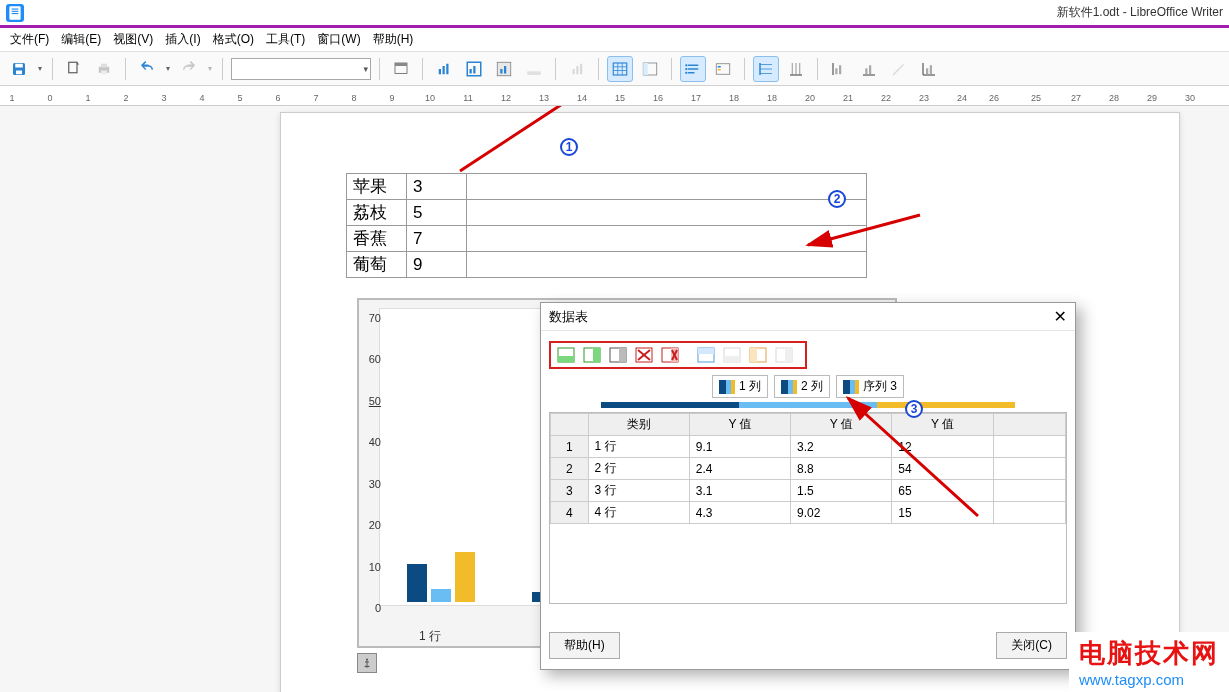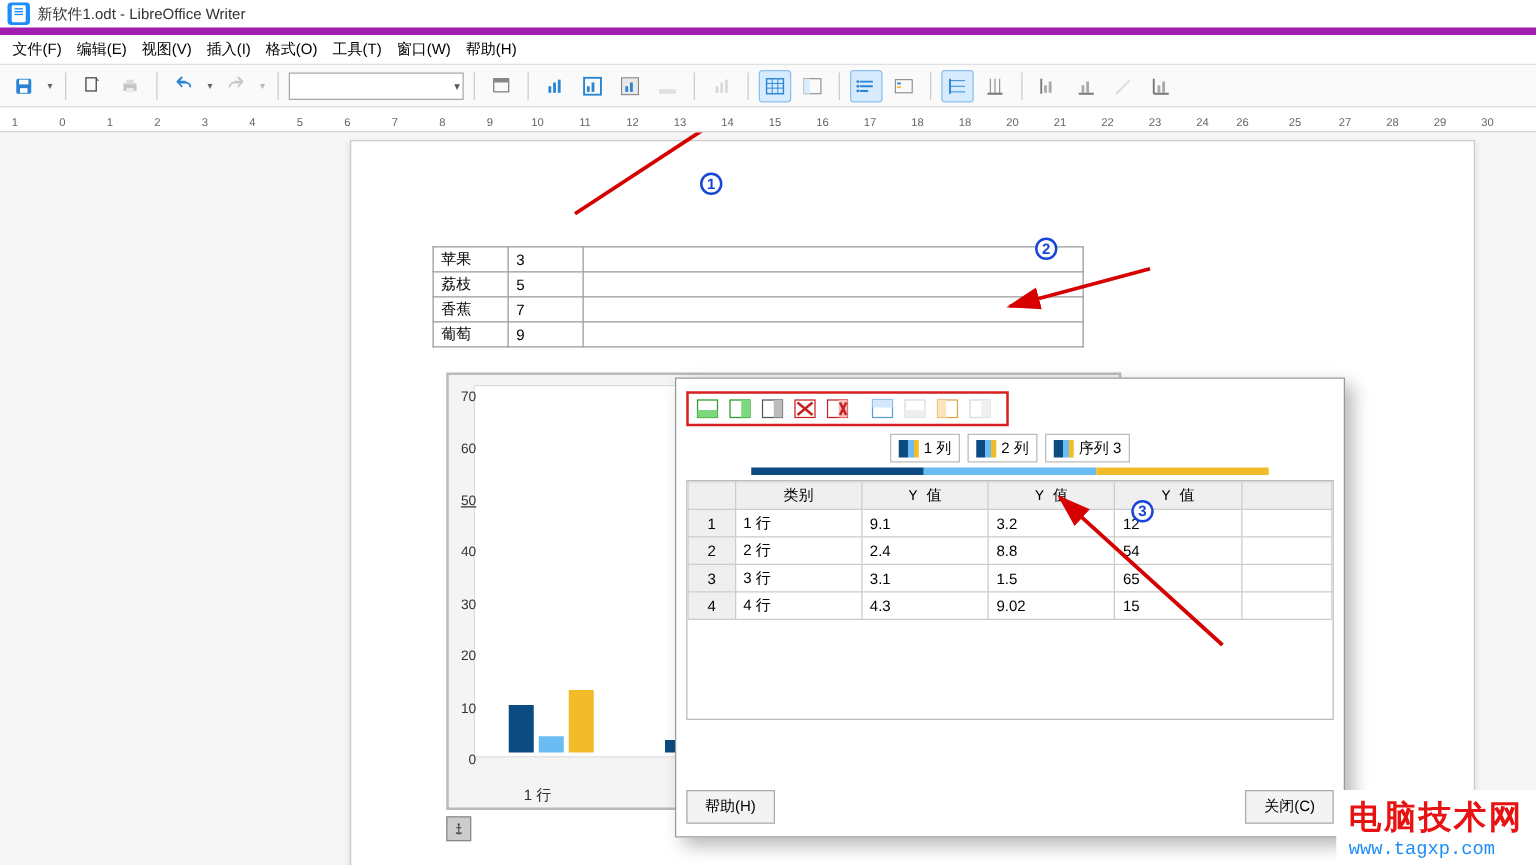--- a/index.html
+++ b/index.html
@@ -12,21 +12,21 @@
     height: 692px;
     overflow: hidden;
     position: relative;
     color: #000;
   }
 
   
   .titlebar {
     display: flex; align-items: center;
     height: 28px; padding: 0 6px;
-    background: #fff; border-bottom: 6px solid #a21caf;
+    background: #fff; border-bottom: 3px solid #a21caf; justify-content: space-between;
   }
   .titlebar .app-icon {
     width: 18px; height: 18px; background: #1f8df8; border-radius: 3px;
     display:flex;align-items:center;justify-content:center; color:#fff; font-size:10px;
   }
   .titlebar .title { margin-left: 6px; color: #333; }
 
   
   .menubar {
     display: flex; align-items: center; height: 24px;
@@ -68,21 +68,21 @@
     background: #f6f6f6; overflow:hidden;
   }
   .page {
     position:absolute; left:280px; top:6px; width:900px; height:900px;
     background:#fff; border:1px solid #ccc; box-shadow:0 2px 6px rgba(0,0,0,0.12);
   }
 
   
   .mini-table {
     position:absolute; left:65px; top:60px;
-    border-collapse: collapse; font-size:12px;margin-top:24px;
+    border-collapse: collapse; font-size:17px;
   }
   .mini-table td {
     border:1px solid #999; padding:1px 6px; min-width:60px; height:17px;
   }
   .mini-table .ext { width:400px; border:1px solid #999; }
 
   
   .chart-box {
     position:absolute; left:76px; top:185px; width:540px; height:350px;
     border:2px solid #bbb; background:#f4f4f4;
@@ -123,21 +123,21 @@
   .color-strip{height:6px;margin:0 60px 4px 60px;display:flex;}
   .cs1{flex:1;background:#0b4b81;} .cs2{flex:1;background:#6abdf2;} .cs3{flex:1;background:#f2bb2a;}
 
   .data-grid {
     margin:2px 8px; border:1px solid #bbb; height:192px; overflow:auto; background:#fff;
   }
   .data-grid table { border-collapse:collapse; width:100%; font-size:12px; }
   .data-grid th, .data-grid td {
     border:1px solid #ccc; padding:2px 6px; height:18px; background:#fff;
   }
-  .data-grid th { background:#efefef; font-weight:normal;font-family:Liberation Mono, monospace; }
+  .data-grid th { background:#efefef; font-weight:normal; }
   .data-grid .rowhdr { background:#efefef; width:26px; text-align:center; }
   .data-grid td.w { width:70px; }
 
   .dlg-btns { position:absolute; bottom:10px; left:8px; right:8px; display:flex; justify-content:space-between;}
   .btn { border:1px solid #aaa; background:#f3f3f3; padding:4px 14px; font-size:12px; }
 
   
   .callout {
     position:absolute; width:18px;height:18px;border-radius:50%;
     background:#fff;border:2px solid #1846d6;color:#1846d6;font-weight:bold;
@@ -149,21 +149,21 @@
 
   
   .watermark {
     position:absolute; right:0; bottom:0; display:flex;align-items:center;
     background:#fff; padding:0;
   }
   .tag-badge {
     background:#1f8df8; color:#fff; font-weight:900; font-size:42px;
     padding:6px 14px; font-family: Arial Black, sans-serif; letter-spacing:2px;
   }
-  .wm-text { padding:4px 10px;font-family:Liberation Mono, monospace; }
+  .wm-text { padding:4px 10px; }
   .wm-text .t1{ color:#e81212; font-size:26px; font-weight:bold; letter-spacing:2px;}
   .wm-text .t2{ color:#1f8df8; font-size:15px; }
 </style>
 </head>
 <body>
 
 <div class="titlebar">
   <span class="app-icon">
     <svg viewBox="0 0 16 16">
         <rect x="3" y="2" width="10" height="12" fill="#fff" rx="1"></rect>
@@ -461,20 +461,24 @@
   <svg class="arrow" style="left:450px;top:-40px" width="170" height="110">
     <defs>
         <marker id="ah1" markerWidth="10" markerHeight="10" refX="8" refY="3" orient="auto">
           <path d="M0,0 L0,6 L9,3 z" fill="#d60000"></path>
         </marker>
       </defs>
     <line x1="10" y1="105" x2="155" y2="10" stroke="#d60000" stroke-width="3" marker-end="url(#ah1)"></line>
   </svg>
 
   <div class="dialog">
+    <div class="dlg-title">
+      <span>数据表</span>
+      <span class="dlg-close">✕</span>
+    </div>
 
     <div class="dlg-toolbar">
       <span class="mini-ico">
           <svg width="18" height="16">
             <rect x="1" y="1" width="16" height="14" fill="none" stroke="#2a9a2a"></rect>
             <rect x="1" y="9" width="16" height="6" fill="#7cd87c"></rect>
           </svg>
         </span>
       <span class="mini-ico">
           <svg width="18" height="16">

